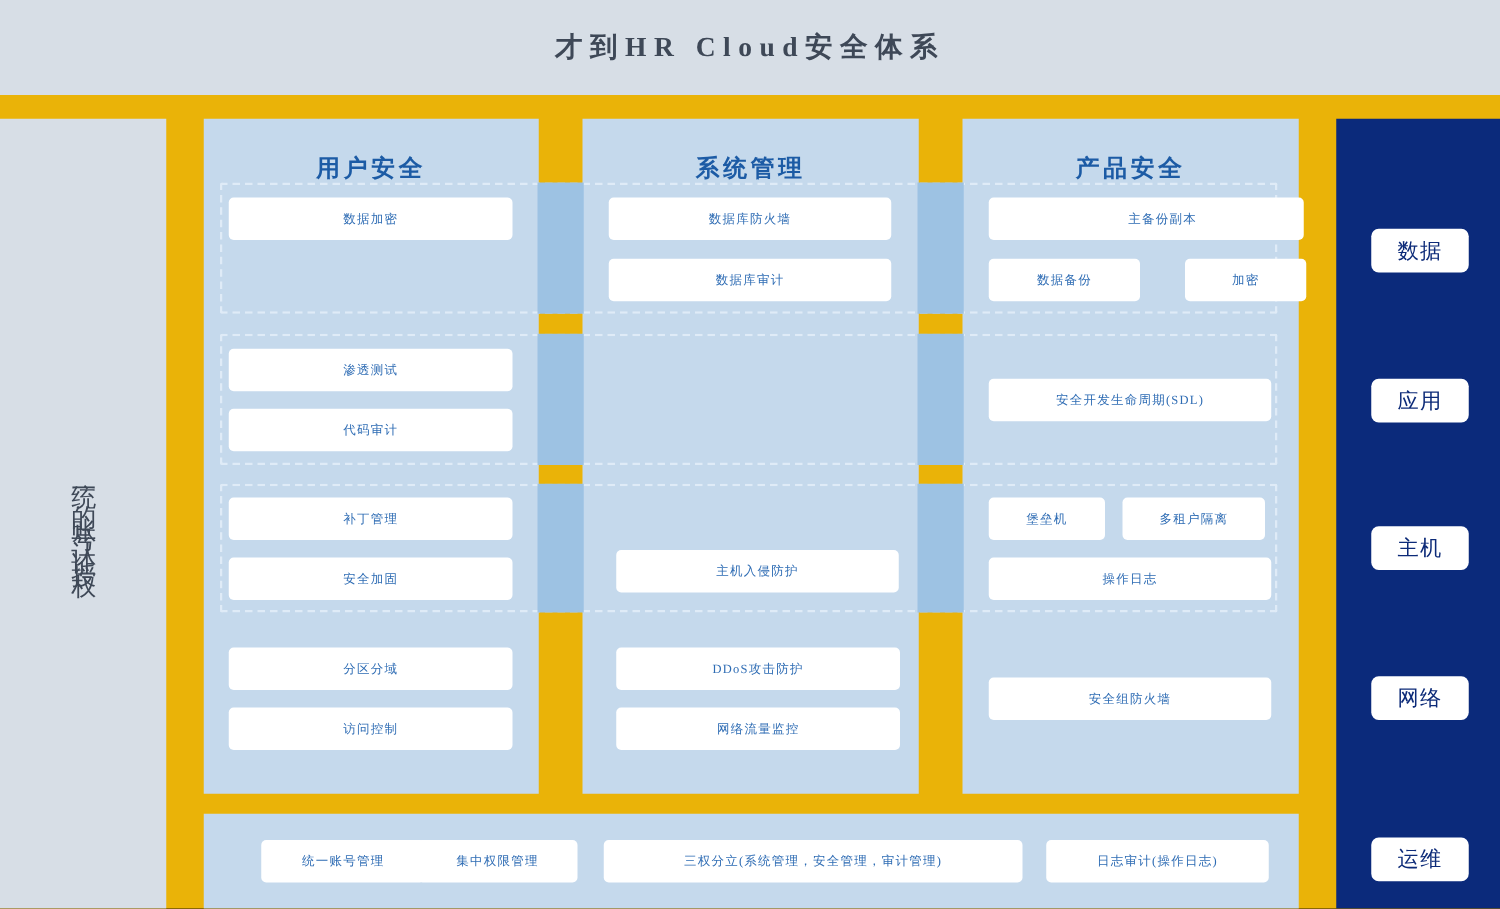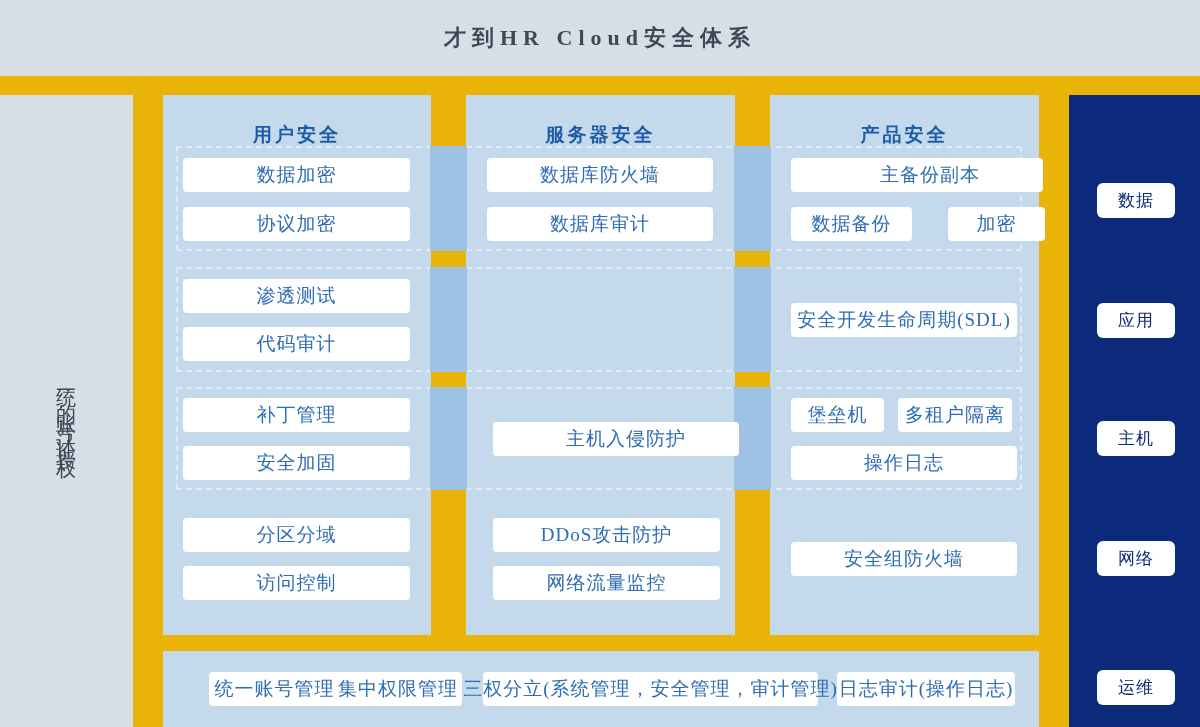--- a/index.html
+++ b/index.html
@@ -34,21 +34,21 @@
     box-sizing:border-box;z-index:2;border-radius:2px;}
   .dash-1{top:146px;height:105px;}
   .dash-2{top:267px;height:105px;}
   .dash-3{top:387px;height:103px;}
   
   .bridge{position:absolute;width:37px;background:#9dc2e3;z-index:3;}
   
   .btn{
     position:absolute;height:34px;background:#fff;border-radius:4px;z-index:4;
     display:flex;align-items:center;justify-content:center;
-    color:#2e6cb4;font-size:19px;letter-spacing:1px;white-space:nowrap;
+    color:#2e6cb4;font-size:10px;letter-spacing:1px;white-space:nowrap;
   }
   
   .right-rail{position:absolute;left:1069px;top:95px;width:131px;height:632px;background:#0b2a7b;z-index:1;}
   .chip{
     position:absolute;left:1097px;width:78px;height:35px;background:#fff;border-radius:6px;z-index:4;
     display:flex;align-items:center;justify-content:center;
     color:#0c2a78;font-size:17px;font-weight:500;letter-spacing:1px;
   }
   
   .bottom-bar{position:absolute;left:163px;top:651px;width:876px;height:76px;background:#c5d9ec;z-index:1;}
@@ -63,49 +63,48 @@
   </header>
 
   <aside class="left-rail">
     <div class="vtext">统一的账号认证授权</div>
   </aside>
 
   <section class="col col-1">
     <h2>用户安全</h2>
   </section>
   <section class="col col-2">
-    <h2>服务器安全</h2>
+    <h2>系统管理</h2>
   </section>
   <section class="col col-3">
     <h2>产品安全</h2>
   </section>
 
   <div class="dash dash-1"></div>
   <div class="dash dash-2"></div>
   <div class="dash dash-3"></div>
 
   <div class="bridge" style="left:430px;top:146px;height:105px;"></div>
   <div class="bridge" style="left:734px;top:146px;height:105px;"></div>
   <div class="bridge" style="left:430px;top:267px;height:105px;"></div>
   <div class="bridge" style="left:734px;top:267px;height:105px;"></div>
   <div class="bridge" style="left:430px;top:387px;height:103px;"></div>
   <div class="bridge" style="left:734px;top:387px;height:103px;"></div>
 
   <div class="btn" style="left:183px;top:158px;width:227px;">数据加密</div>
-  <div class="btn" style="left:183px;top:207px;width:227px;">协议加密</div>
   <div class="btn" style="left:183px;top:279px;width:227px;">渗透测试</div>
   <div class="btn" style="left:183px;top:327px;width:227px;">代码审计</div>
   <div class="btn" style="left:183px;top:398px;width:227px;">补丁管理</div>
   <div class="btn" style="left:183px;top:446px;width:227px;">安全加固</div>
   <div class="btn" style="left:183px;top:518px;width:227px;">分区分域</div>
   <div class="btn" style="left:183px;top:566px;width:227px;">访问控制</div>
 
   <div class="btn" style="left:487px;top:158px;width:226px;">数据库防火墙</div>
   <div class="btn" style="left:487px;top:207px;width:226px;">数据库审计</div>
-  <div class="btn" style="left:493px;top:422px;width:226px;padding-left:20px;">主机入侵防护</div>
+  <div class="btn" style="left:493px;top:440px;width:226px;">主机入侵防护</div>
   <div class="btn" style="left:493px;top:518px;width:227px;">DDoS攻击防护</div>
   <div class="btn" style="left:493px;top:566px;width:227px;">网络流量监控</div>
 
   <div class="btn" style="left:791px;top:158px;width:226px;padding-left:26px;">主备份副本</div>
   <div class="btn" style="left:791px;top:207px;width:121px;">数据备份</div>
   <div class="btn" style="left:948px;top:207px;width:97px;">加密</div>
   <div class="btn" style="left:791px;top:303px;width:226px;">安全开发生命周期(SDL)</div>
   <div class="btn" style="left:791px;top:398px;width:93px;">堡垒机</div>
   <div class="btn" style="left:898px;top:398px;width:114px;">多租户隔离</div>
   <div class="btn" style="left:791px;top:446px;width:226px;">操作日志</div>

